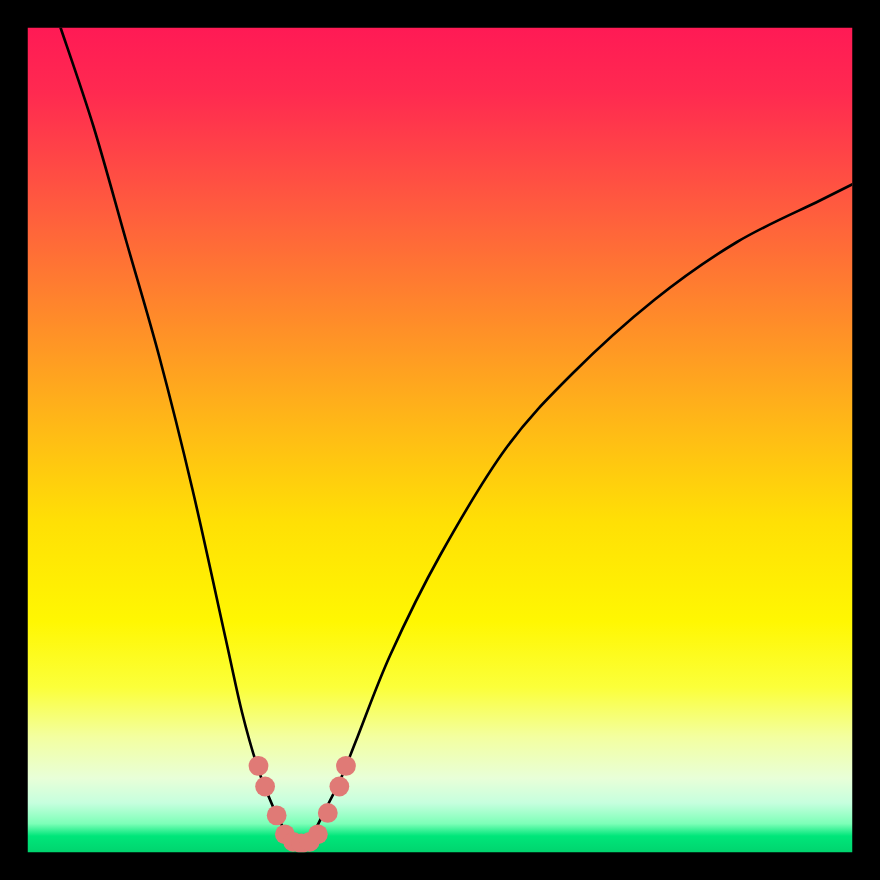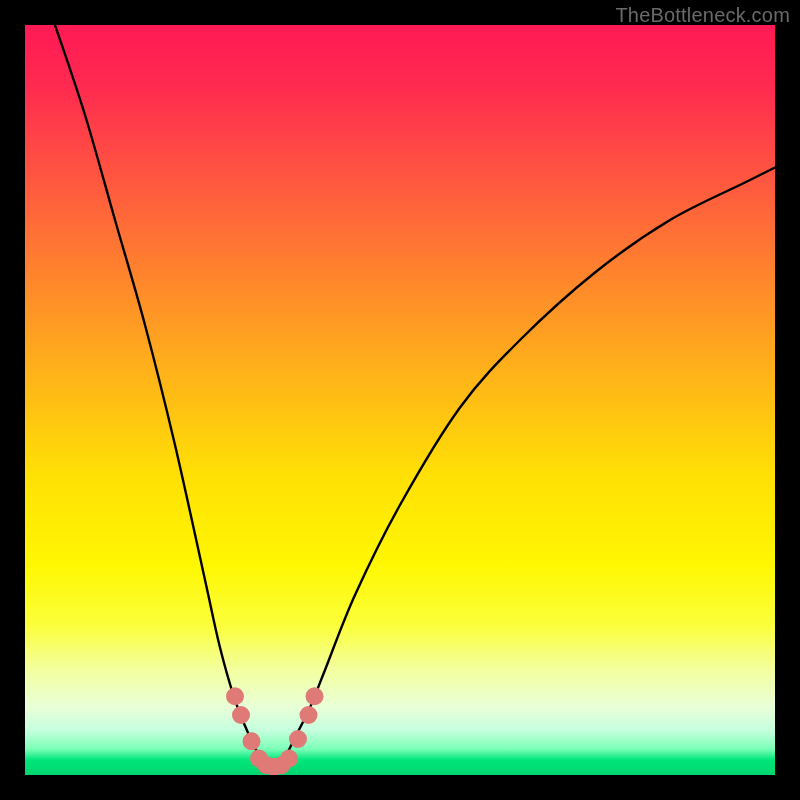--- a/index.html
+++ b/index.html
@@ -76,14 +76,13 @@
           <circle cx="241.50" cy="740.25" r="9" fill="#e07a76"></circle>
           <circle cx="249.00" cy="741.75" r="9" fill="#e07a76"></circle>
           <circle cx="256.50" cy="740.25" r="9" fill="#e07a76"></circle>
           <circle cx="264.00" cy="733.50" r="9" fill="#e07a76"></circle>
           <circle cx="273.00" cy="714.00" r="9" fill="#e07a76"></circle>
           <circle cx="283.50" cy="690.00" r="9" fill="#e07a76"></circle>
           <circle cx="289.50" cy="671.25" r="9" fill="#e07a76"></circle>
         </g>
     </svg>
   </div>
-  <div class="watermark">TheBottleneck.com</div>
 </div>
 
 </body></html>

